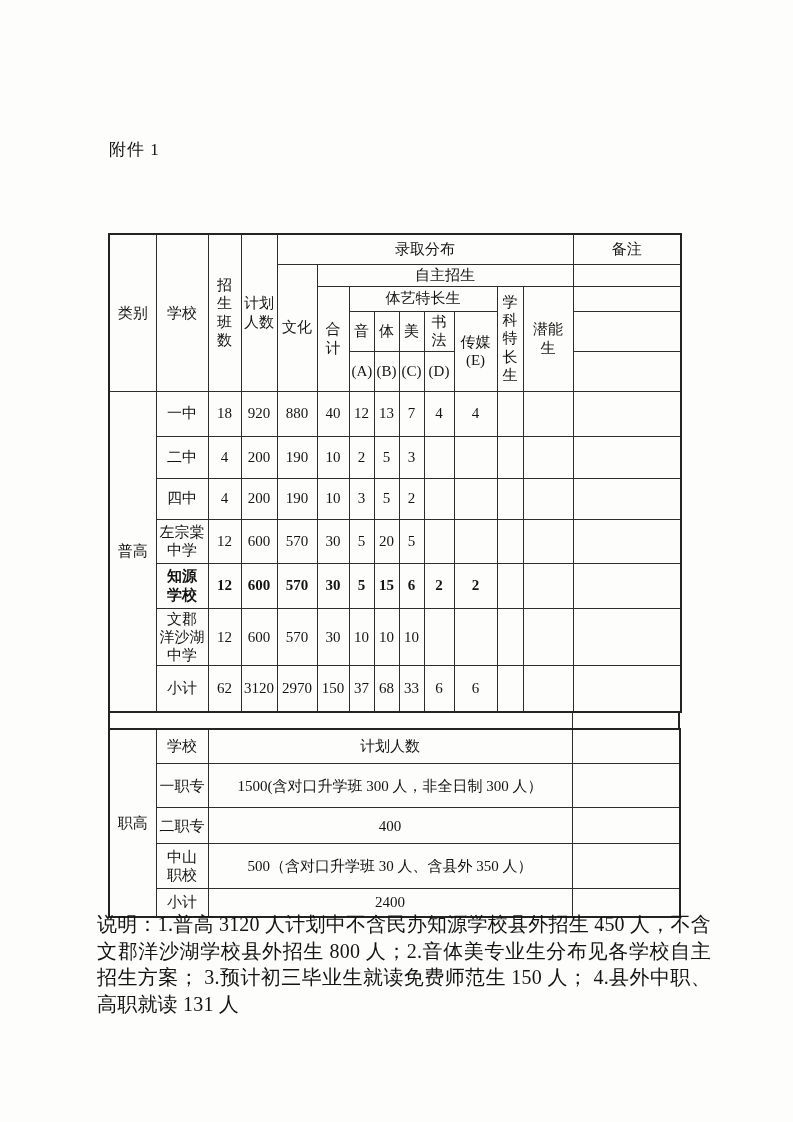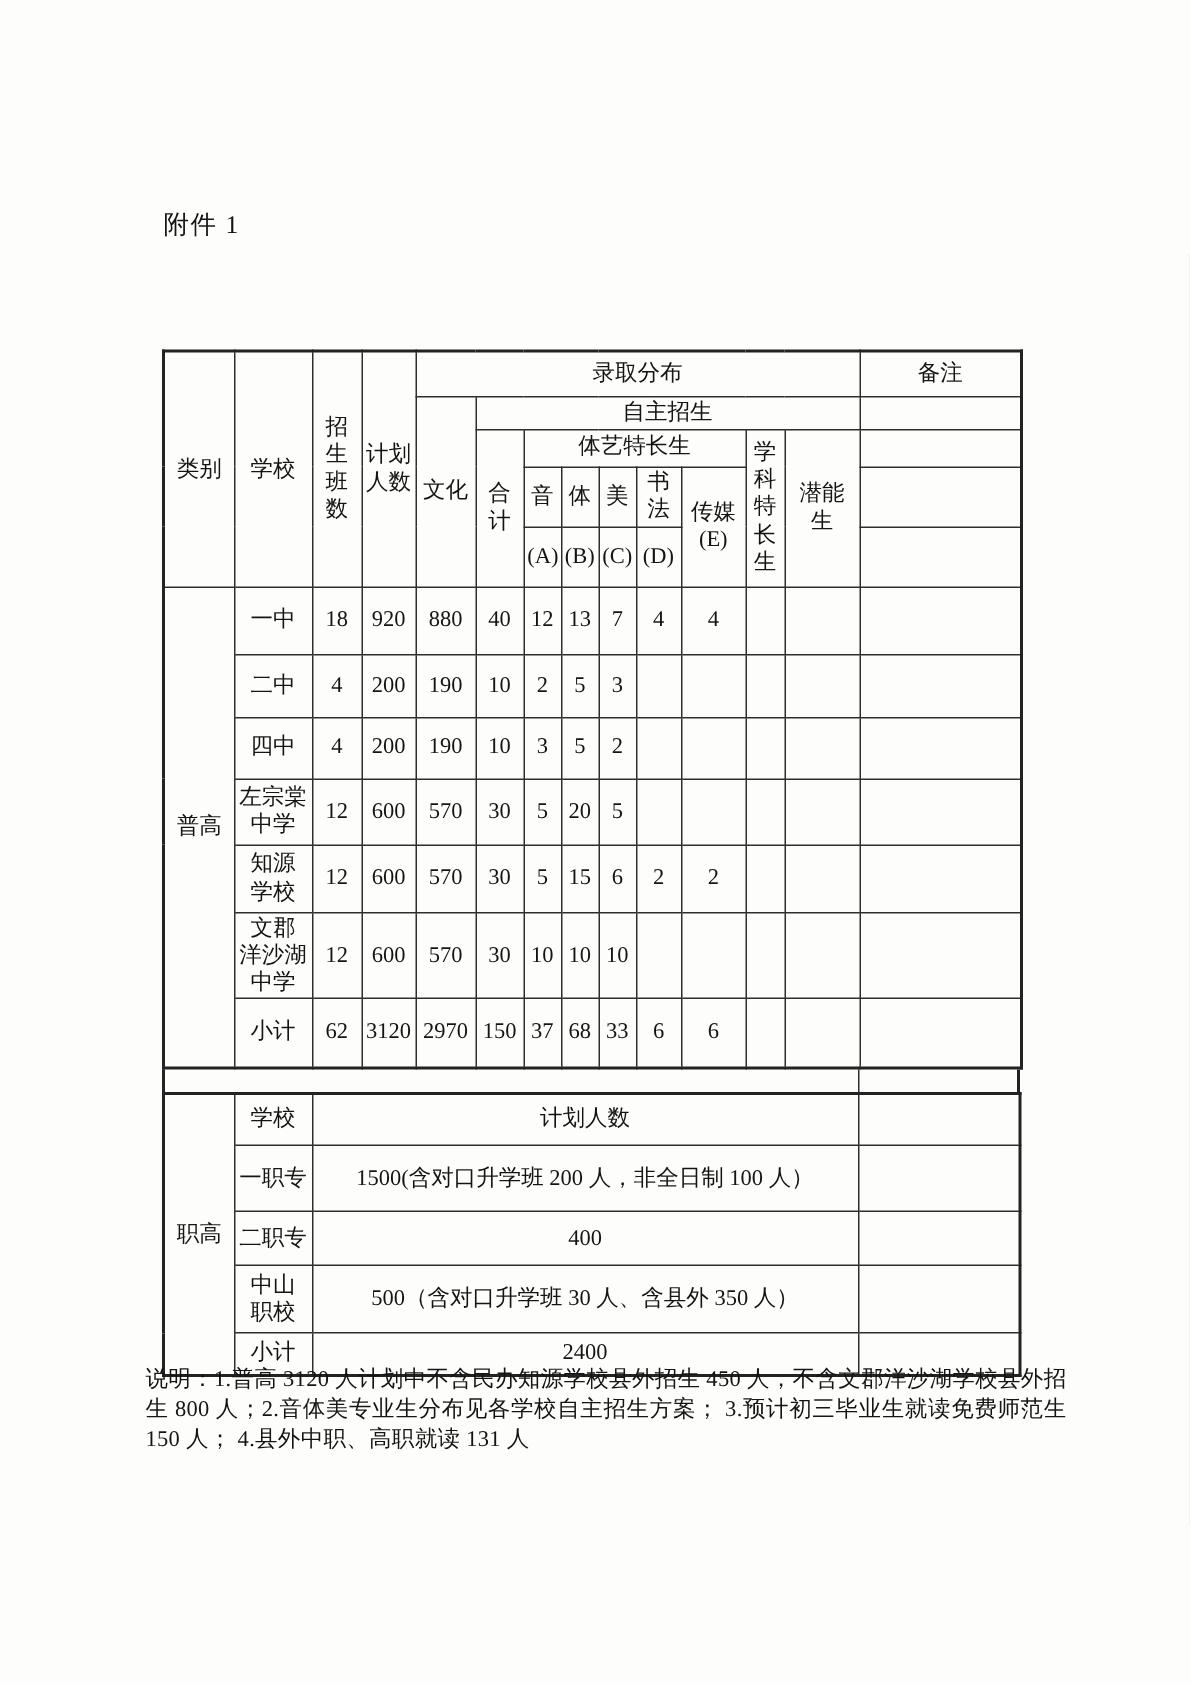--- a/index.html
+++ b/index.html
@@ -67,21 +67,21 @@
     bottom: 0;
     left: 462px;
     width: 1px;
     background: #2e2e2e;
   }
   .notes {
     position: absolute;
     left: 97px;
     top: 911px;
     width: 614px;
-    font-size: 15px;
+    font-size: 20px;
     line-height: 1.33;
     text-align: justify;
     letter-spacing: 0.2px;
   }
   .page-number {
     position: absolute;
     left: 0;
     top: 1002px;
     width: 793px;
     text-align: center;
@@ -220,21 +220,21 @@
             <td>30</td>
             <td>5</td>
             <td>20</td>
             <td>5</td>
             <td></td>
             <td></td>
             <td></td>
             <td></td>
             <td></td>
           </tr>
-          <tr style="height: 45px;">
+          <tr style="height: 45px; font-weight: bold;">
             <td>知源
 学校</td>
             <td>12</td>
             <td>600</td>
             <td>570</td>
             <td>30</td>
             <td>5</td>
             <td>15</td>
             <td>6</td>
             <td>2</td>
@@ -291,21 +291,21 @@
       </colgroup>
       <tbody>
         <tr style="height:35px">
           <td rowspan="5">职高</td>
           <td>学校</td>
           <td>计划人数</td>
           <td></td>
         </tr>
       <tr style="height: 44px; padding-left: 24px;">
             <td>一职专</td>
-            <td>1500(含对口升学班 200 人，非全日制 100 人）</td>
+            <td>1500(含对口升学班 300 人，非全日制 300 人）</td>
             <td></td>
           </tr>
           <tr style="height: 36px;">
             <td>二职专</td>
             <td>400</td>
             <td></td>
           </tr>
           <tr style="height: 45px; padding-left: 19px;">
             <td>中山
 职校</td>

